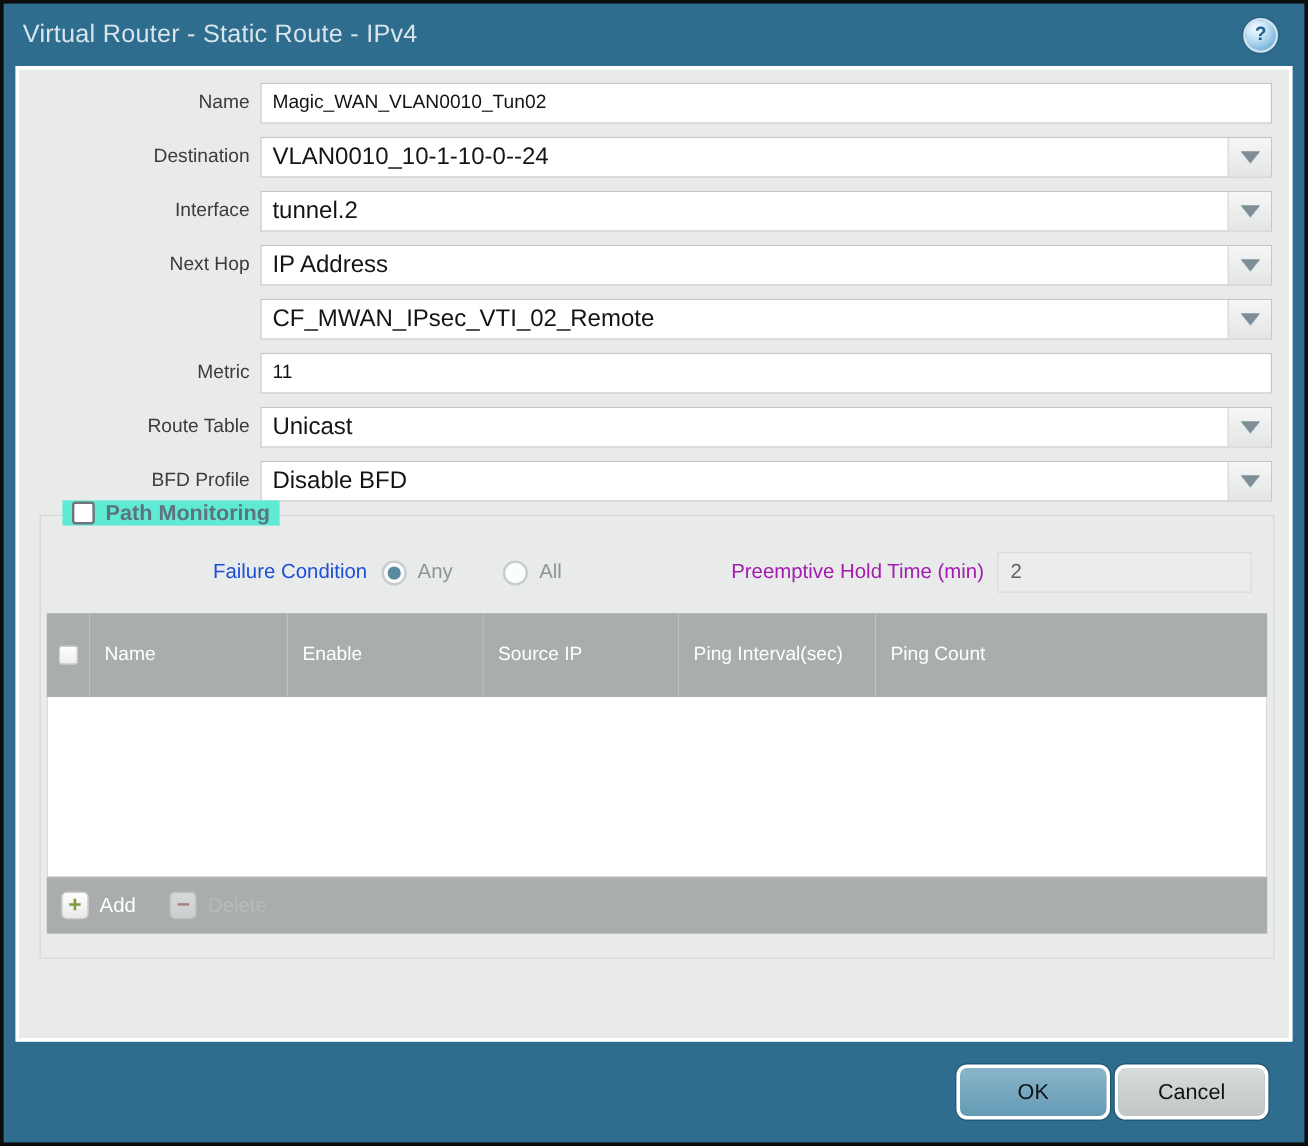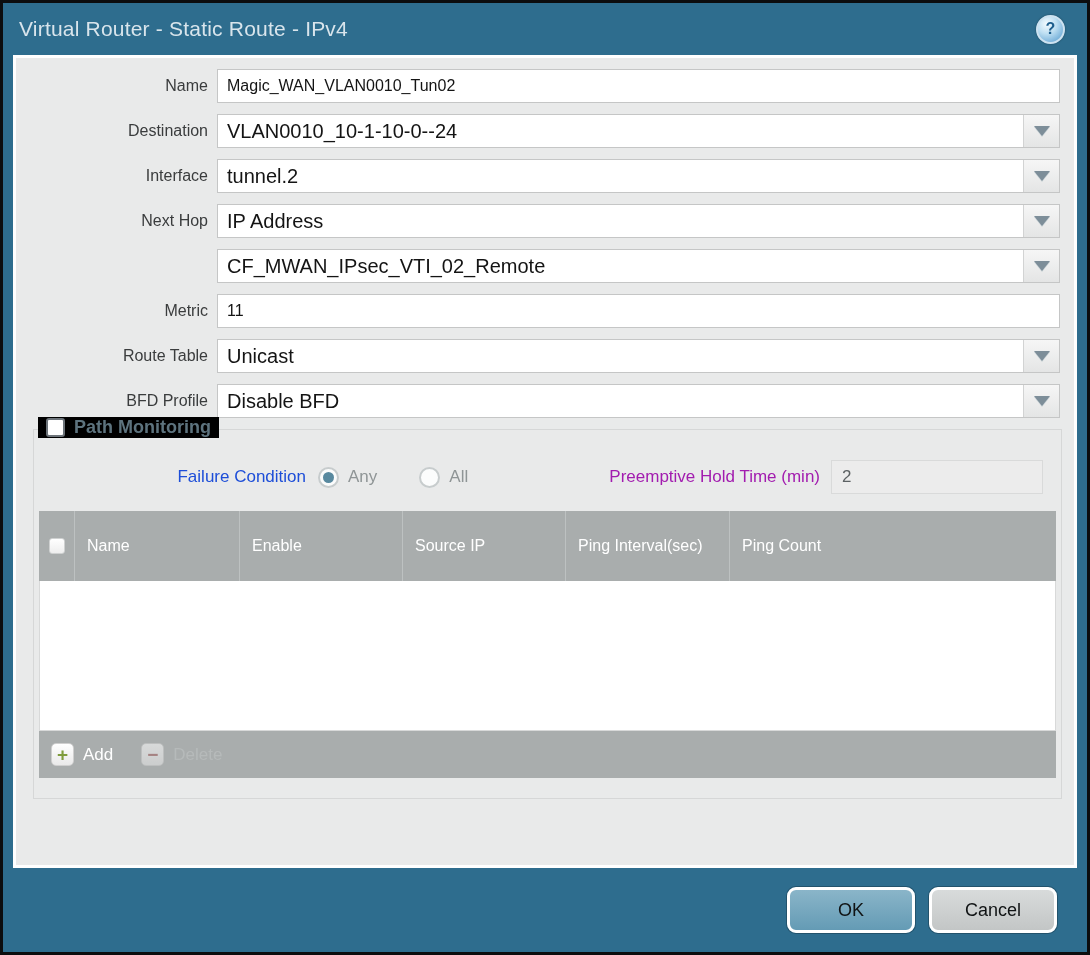--- a/index.html
+++ b/index.html
@@ -58,21 +58,21 @@
     border-left:8px solid transparent; border-right:8px solid transparent;
     border-top:10px solid #7d8e99;
     filter:drop-shadow(0 1px 0 #c9d2d6);
   }
   
   .fieldset {
     position:relative; margin:11px 12px 0 17px; height:370px;
     border:1px solid #d6d7d7; box-sizing:border-box;
   }
   .legend {
-    position:absolute; top:-13px; left:4px; background:#000000;
+    position:absolute; top:-13px; left:18px; background:#5eead4;
     padding:0 8px; display:flex; align-items:center; gap:9px;
   }
   .pm-checkbox {
     width:19px; height:19px; background:#ffffff; box-sizing:border-box;
     border:2px solid #6d747a; border-radius:3px; cursor:pointer;
   }
   .legend-text { font-size:18px; font-weight:bold; color:#5d737e; }
   .cond-row { display:flex; align-items:center; margin:30px 18px 0 0; height:34px; }
   .cond-label { width:272px; flex-shrink:0; text-align:right; padding-right:12px; color:#1d4ed8; font-size:17px; }
   .radio {
@@ -125,21 +125,21 @@
   }
   .plus-icon { color:#7f9c3c; }
   .minus-icon { color:#a2605f; }
   .btn-delete .icon-box { opacity:.55; }
   .add-text { color:#ffffff; font-size:17px; }
   .delete-text { color:#b6baba; font-size:17px; }
   
   .footer {
     position:absolute; left:0; right:0; bottom:0; height:84px;
     display:flex; align-items:center; justify-content:flex-end;
-    gap:14px; padding-right:30px; box-sizing:border-box;
+    gap:4px; padding-right:30px; box-sizing:border-box;
   }
   .btn {
     width:128px; height:46px; border-radius:9px; border:3px solid #ffffff;
     box-sizing:border-box; display:flex; align-items:center; justify-content:center;
     font-size:18px; color:#101314; cursor:pointer;
     box-shadow:0 0 0 1px rgba(15,35,45,.35);
   }
   .btn-ok { background:linear-gradient(#8ab5c9,#649bb5); }
   .btn-cancel { background:linear-gradient(#d8dbdb,#c3c6c6); }
 </style>

